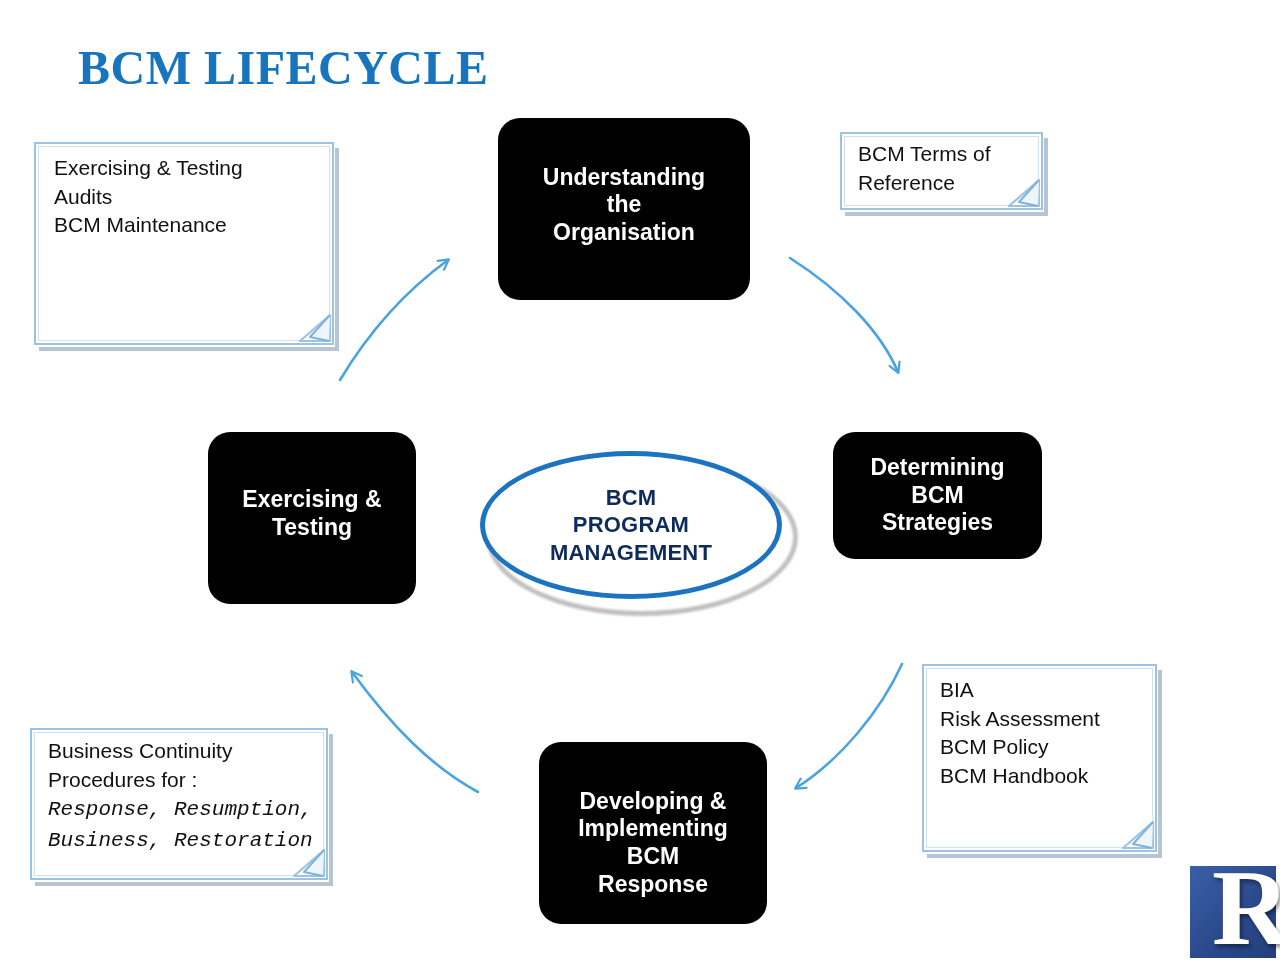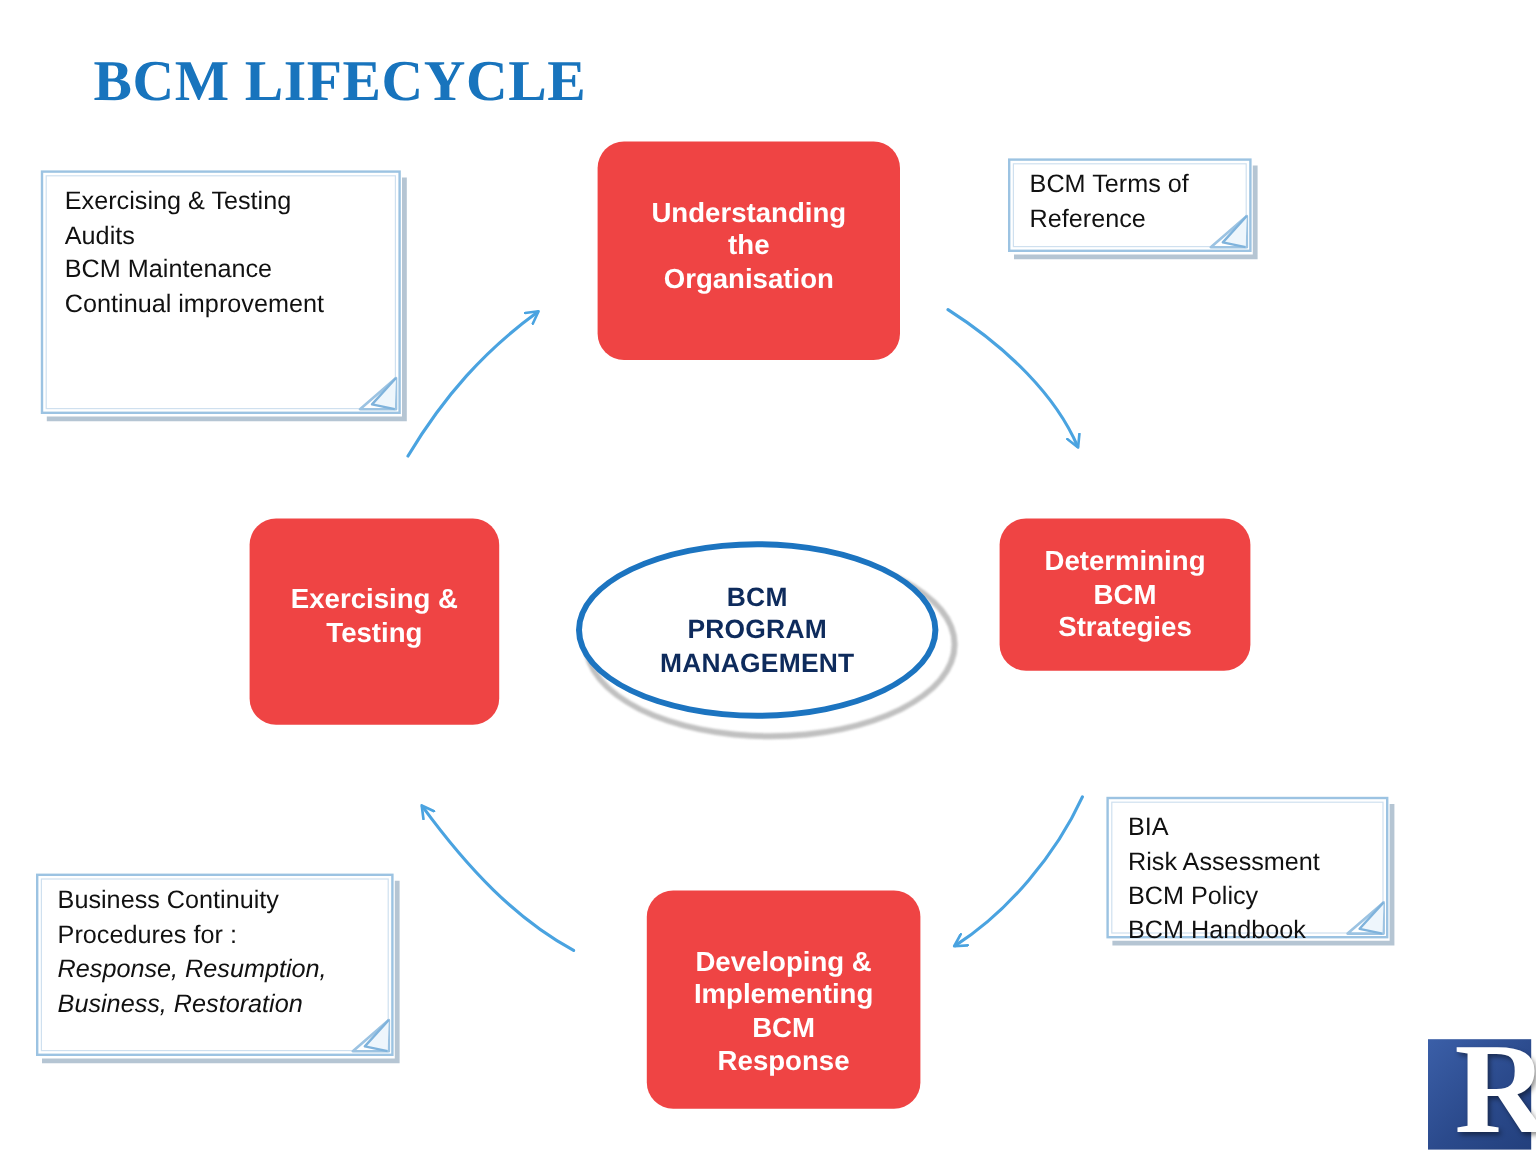--- a/index.html
+++ b/index.html
@@ -21,21 +21,21 @@
     font-size:48px;
     letter-spacing:0.5px;
     color:#1874bd;
     white-space:nowrap;
     line-height:1;
   }
 
   
   .proc{
     position:absolute;
-    background:#ef4444;
+    background:#000000;
     border-radius:22px;
     color:#ffffff;
     font-weight:bold;
     font-size:23px;
     line-height:1.2;
     text-align:center;
     display:flex;
     align-items:center;
     justify-content:center;
     box-sizing:border-box;
@@ -120,29 +120,29 @@
     width:34px; height:30px;
   }
   .note .txt{
     position:absolute;
     left:18px; right:10px; top:10px;
     font-size:21px;
     line-height:1.36;
     color:#111111;
     white-space:pre-line;
   }
-  .note .txt em{font-style:italic;}
+  .note .txt em{font-style:italic;font-family:Liberation Mono, monospace;}
 
   .note.n-topleft   { left:34px;  top:142px; width:300px; height:203px; }
   .note.n-topleft .txt{ top:12px; left:20px; }
   .note.n-topright  { left:840px; top:132px; width:203px; height:78px; }
   .note.n-topright .txt{ top:8px; left:18px; }
   .note.n-botleft   { left:30px;  top:688px; width:298px; height:152px;margin-top:40px; }
   .note.n-botleft .txt{ top:9px; left:18px; }
-  .note.n-botright  { left:922px; top:664px; width:235px; height:118px; }
+  .note.n-botright  { left:922px; top:664px; width:235px; height:188px; }
   .note.n-botright .txt{ top:12px; left:18px; }
 
   
   .arrows{position:absolute;left:0;top:0;width:1280px;height:960px;pointer-events:none;}
 
   
   .logo{
     position:absolute;
     left:1190px; top:866px;
     width:86px; height:92px;
@@ -216,21 +216,21 @@
     </div>
   </div>
 
   <div class="note n-topleft">
     <div class="shadow"></div>
     <div class="sheet"></div>
     <svg class="fold" viewBox="0 0 34 30" xmlns="http://www.w3.org/2000/svg">
       <path d="M2,28 L32,28 L32,2 Z" fill="#ffffff" stroke="#9cc3e2" stroke-width="2.2" stroke-linejoin="round"></path>
       <path d="M32,2 L12,24 L31,28" fill="#eef6fc" stroke="#7fb3dc" stroke-width="2" stroke-linejoin="round"></path>
     </svg>
-    <div class="txt"><div>Exercising &amp; Testing</div><div>Audits</div><div>BCM Maintenance</div><div>Continual improvement</div></div>
+    <div class="txt"><div>Exercising &amp; Testing</div><div>Audits</div><div>BCM Maintenance</div></div>
   </div>
 
   <div class="note n-topright">
     <div class="shadow"></div>
     <div class="sheet"></div>
     <svg class="fold" viewBox="0 0 34 30" xmlns="http://www.w3.org/2000/svg">
       <path d="M2,28 L32,28 L32,2 Z" fill="#ffffff" stroke="#9cc3e2" stroke-width="2.2" stroke-linejoin="round"></path>
       <path d="M32,2 L12,24 L31,28" fill="#eef6fc" stroke="#7fb3dc" stroke-width="2" stroke-linejoin="round"></path>
     </svg>
     <div class="txt"><div>BCM Terms of</div><div>Reference</div></div>

